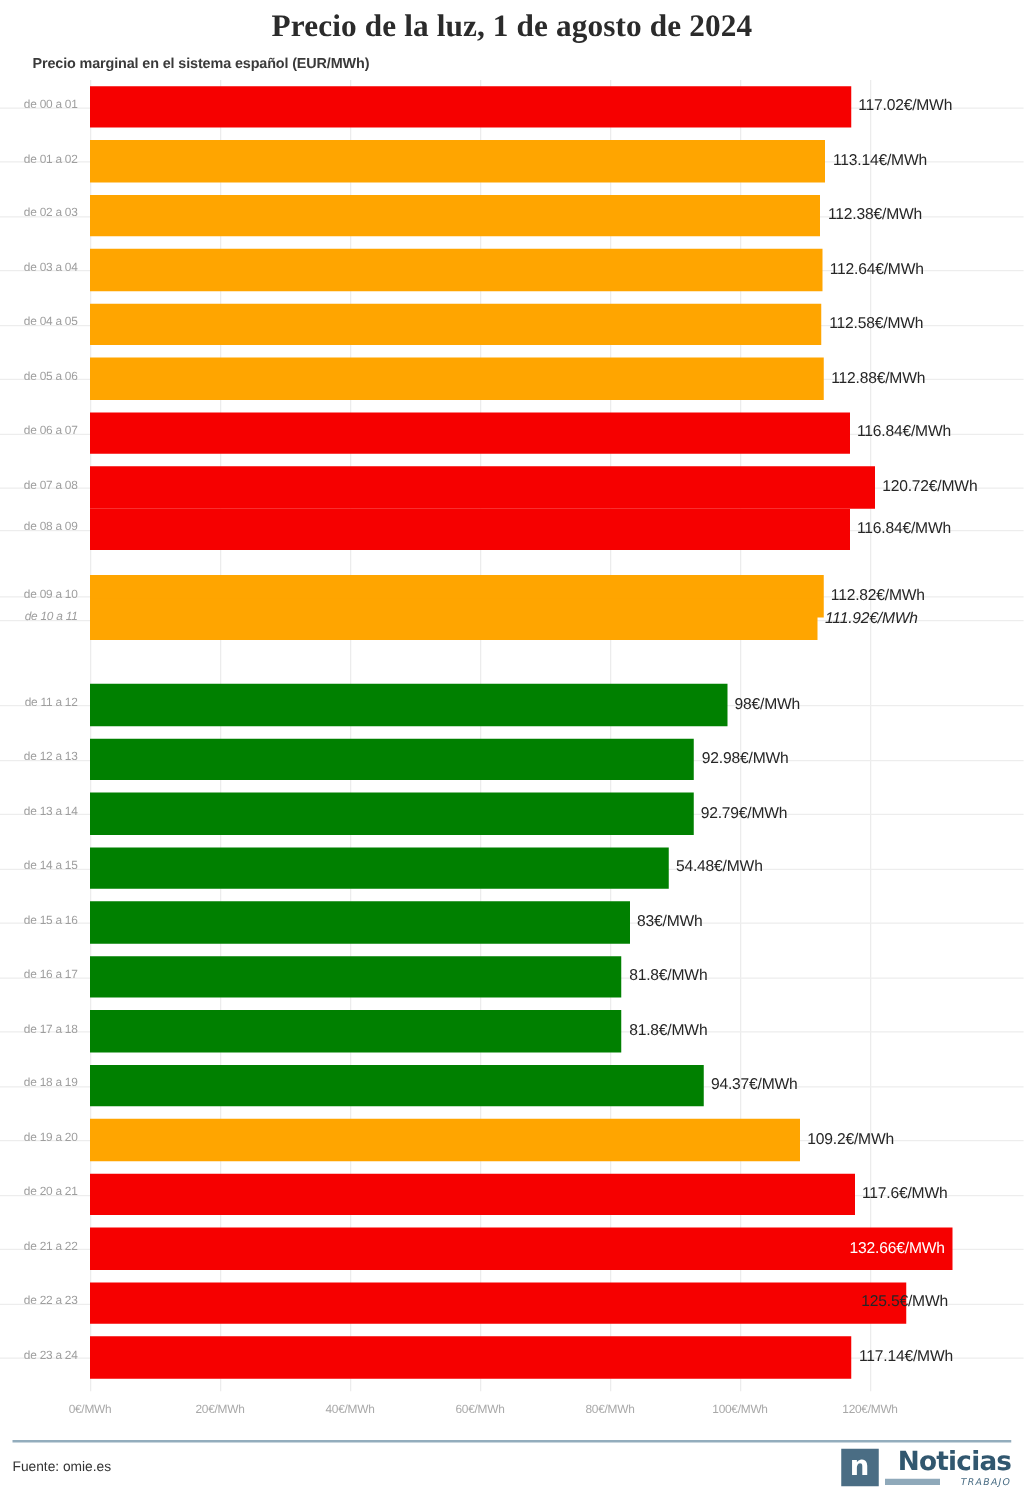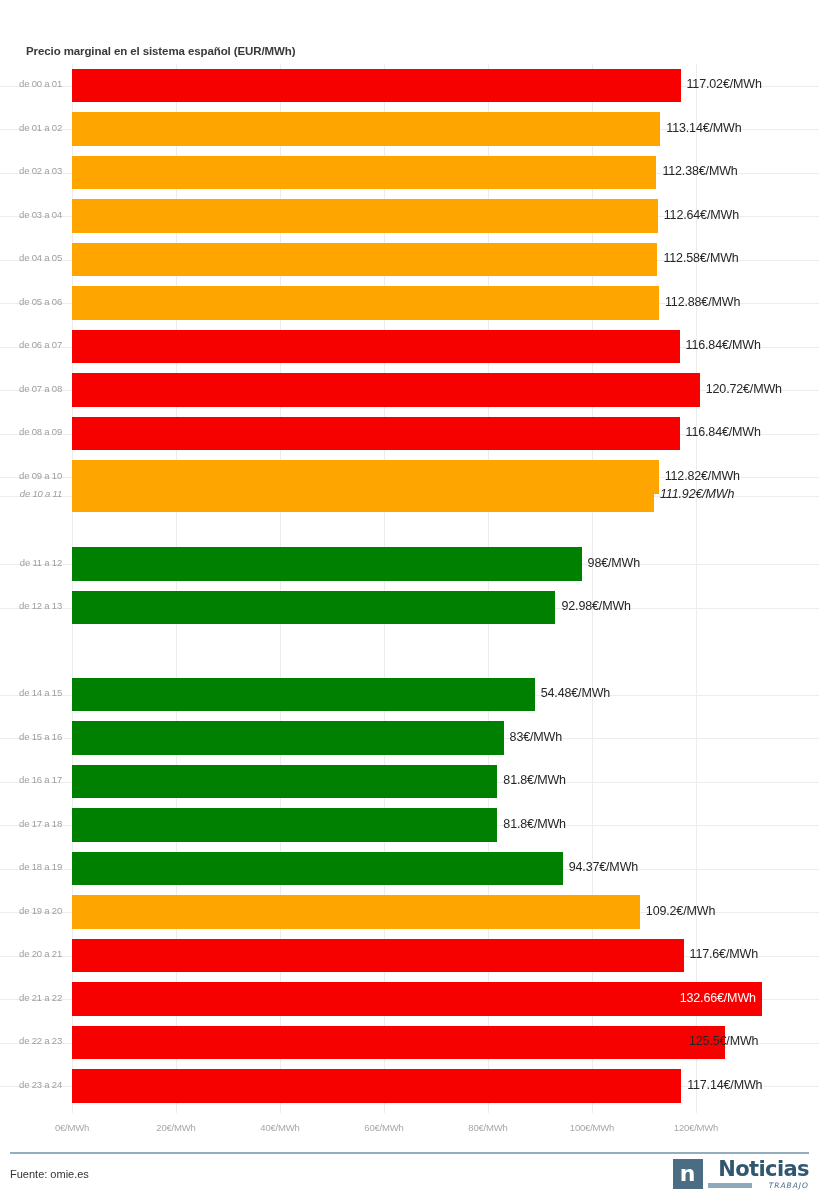--- a/index.html
+++ b/index.html
@@ -211,20 +211,21 @@
     font-size: 7.5px;
     letter-spacing: 1px;
     color: #4a6d84;
   }
 </style>
 </head>
 <body>
 
 <div id="page">
 
+  <div class="chart-title">Precio de la luz, 1 de agosto de 2024</div>
   <div class="chart-subtitle">Precio marginal en el sistema español (EUR/MWh)</div>
 
   <div id="plot">
     <div class="gridlines" id="gridlines">
         <div class="gridline" style="left: 72px;"></div>
         <div class="gridline" style="left: 176px;"></div>
         <div class="gridline" style="left: 280px;"></div>
         <div class="gridline" style="left: 384px;"></div>
         <div class="gridline" style="left: 488px;"></div>
         <div class="gridline" style="left: 592px;"></div>
@@ -272,21 +273,21 @@
           <div class="row-label">de 06 a 07</div>
           <div class="bar" style="width: 607.568px; background: rgb(246, 0, 0);"></div>
           <div class="bar-value" style="left: 685.568px;">116.84€/MWh</div>
         </div>
         <div class="row" style="top: 304.5px;">
           <div class="row-rule"></div>
           <div class="row-label">de 07 a 08</div>
           <div class="bar" style="width: 627.744px; background: rgb(246, 0, 0);"></div>
           <div class="bar-value" style="left: 705.744px;">120.72€/MWh</div>
         </div>
-        <div class="row" style="top: 348px;">
+        <div class="row" style="top: 338px;">
           <div class="row-rule"></div>
           <div class="row-label">de 08 a 09</div>
           <div class="bar" style="width: 607.568px; background: rgb(246, 0, 0);"></div>
           <div class="bar-value" style="left: 685.568px;">116.84€/MWh</div>
         </div>
         <div class="row" style="top: 391.5px;">
           <div class="row-rule"></div>
           <div class="row-label">de 09 a 10</div>
           <div class="bar" style="width: 586.664px; background: rgb(255, 165, 0);"></div>
           <div class="bar-value" style="left: 664.664px;">112.82€/MWh</div>
@@ -301,20 +302,26 @@
           <div class="row-rule"></div>
           <div class="row-label">de 11 a 12</div>
           <div class="bar" style="width: 509.6px; background: rgb(0, 128, 0);"></div>
           <div class="bar-value" style="left: 587.6px;">98€/MWh</div>
         </div>
         <div class="row" style="top: 522px;">
           <div class="row-rule"></div>
           <div class="row-label">de 12 a 13</div>
           <div class="bar" style="width: 483.496px; background: rgb(0, 128, 0);"></div>
           <div class="bar-value" style="left: 561.496px;">92.98€/MWh</div>
+        </div>
+        <div class="row" style="top: 565.5px;">
+          <div class="row-rule"></div>
+          <div class="row-label">de 13 a 14</div>
+          <div class="bar" style="width: 482.508px; background: rgb(0, 128, 0);"></div>
+          <div class="bar-value" style="left: 560.508px;">92.79€/MWh</div>
         </div>
         <div class="row" style="top: 609px;">
           <div class="row-rule"></div>
           <div class="row-label">de 14 a 15</div>
           <div class="bar" style="width: 462.748px; background: rgb(0, 128, 0);"></div>
           <div class="bar-value" style="left: 540.748px;">54.48€/MWh</div>
         </div>
         <div class="row" style="top: 652.5px;">
           <div class="row-rule"></div>
           <div class="row-label">de 15 a 16</div>

